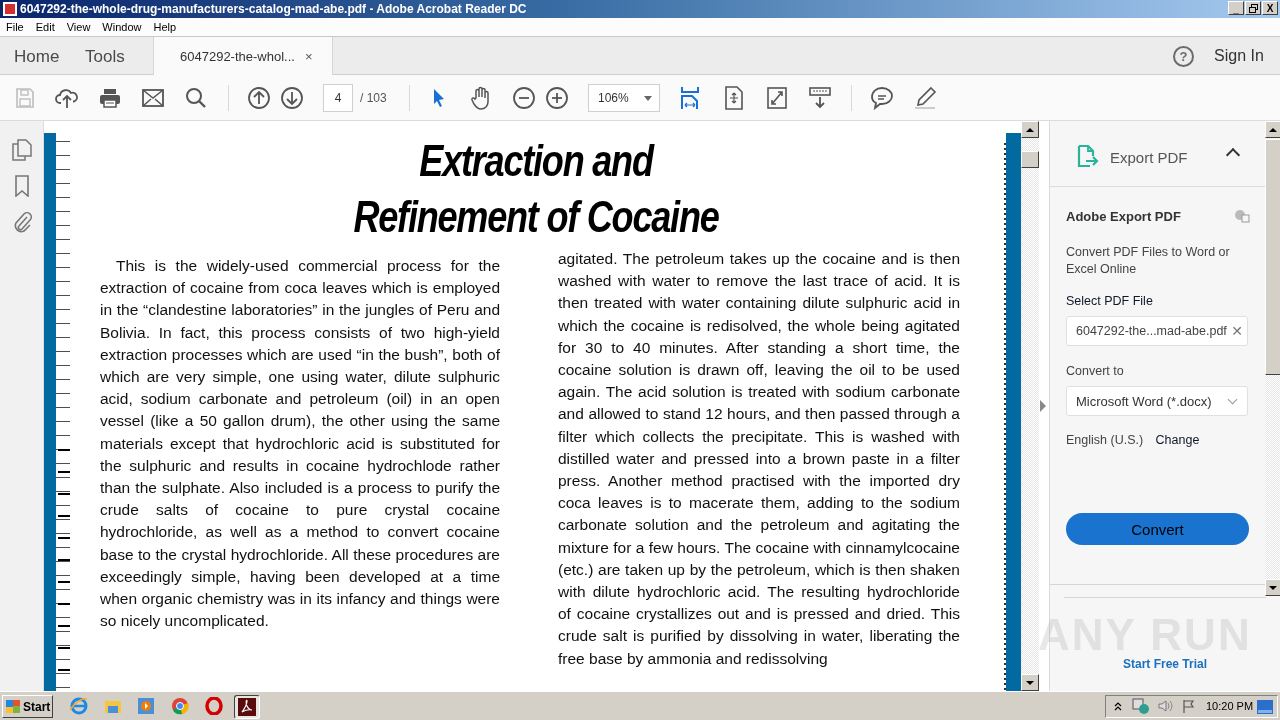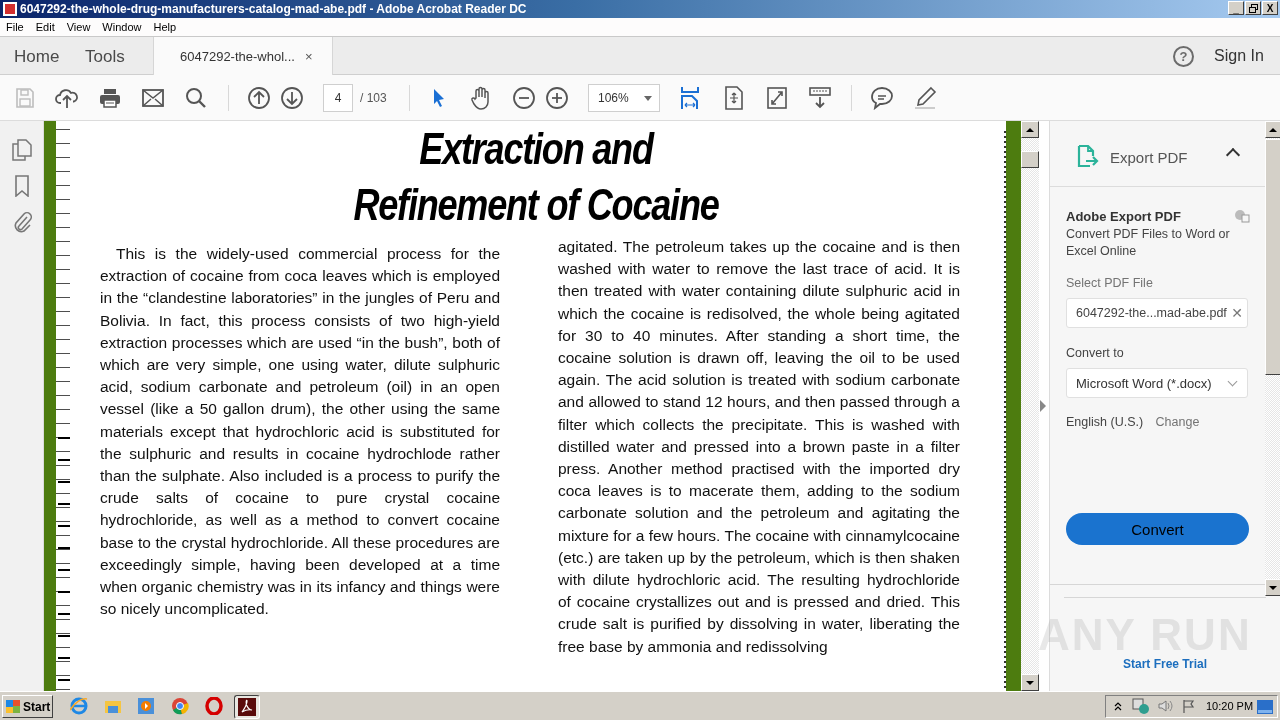--- a/index.html
+++ b/index.html
@@ -37,21 +37,21 @@
   .page-total { position: absolute; left: 360px; top: 16px; font-size: 12px; color: #555; }
   .zoom-box { position: absolute; left: 588px; top: 9px; width: 72px; height: 28px; border: 1px solid #cfcfcf; background: #fff; font-size: 12px; color: #333; display: flex; align-items: center; padding-left: 9px; }
   .zoom-box .caret { position: absolute; right: 7px; top: 11px; width: 0; height: 0; border-left: 4px solid transparent; border-right: 4px solid transparent; border-top: 5px solid #666; }
 
   
   .leftpane { position: absolute; top: 121px; left: 0; width: 44px; height: 570px; background: #f1f1f1; border-right: 1px solid #dcdcdc; }
   .lp-icon { position: absolute; left: 11px; width: 22px; height: 22px; display: flex; align-items: center; justify-content: center; }
   .lp-collapse { position: absolute; left: 46px; top: 400px; width: 0; height: 0; border-top: 6px solid transparent; border-bottom: 6px solid transparent; border-right: 6px solid #999; }
 
   
-  .docarea { position: absolute; top: 121px; left: 44px; width: 977px; height: 570px; background: #4d7c0f; overflow: hidden; }
+  .docarea { position: absolute; top: 133px; left: 44px; width: 977px; height: 570px; background: #0369a1; overflow: hidden; }
   .page { position: absolute; left: 12px; top: 0; width: 950px; height: 580px; background: #fff; }
   .binding { position: absolute; left: 0; top: 0; width: 14px; height: 580px;
     background: repeating-linear-gradient(to bottom, transparent 0 8px, #222 8px 9px, transparent 9px 14px); opacity: .8; }
   .binding2 { position: absolute; left: 2px; top: 300px; width: 12px; height: 270px;
     background: repeating-linear-gradient(to bottom, transparent 0 16px, #000 16px 18px, transparent 18px 22px); }
   .right-edge { position: absolute; left: 948px; top: 10px; width: 2px; height: 560px;
     background: repeating-linear-gradient(to bottom, #333 0 2px, transparent 2px 5px); }
   .doc-title { position: absolute; left: 200px; top: 0; width: 560px; text-align: center;
     font: italic bold 44px "Liberation Sans", sans-serif; line-height: 56px; color: #000; letter-spacing: -1.5px; transform: scaleX(0.82); transform-origin: center top; }
   .col { position: absolute; font: 15.5px "Liberation Sans", sans-serif; color: #111; line-height: 22.2px; text-align: justify; }
@@ -71,22 +71,22 @@
 
   
   .rightpane { position: absolute; left: 1049px; top: 121px; width: 257px; height: 570px; background: #f6f6f6; border-left: 1px solid #dcdcdc; }
   .rp-header { position: absolute; left: 0; top: 0; width: 215px; height: 66px; border-bottom: 1px solid #dcdcdc; }
   .rp-header .ico { position: absolute; left: 27px; top: 24px; }
   .rp-header .label { position: absolute; left: 60px; top: 28px; font-size: 15px; color: #555; }
   .rp-header .chev { position: absolute; left: 178px; top: 29px; width: 10px; height: 10px; border-left: 2px solid #333; border-top: 2px solid #333; transform: rotate(45deg); }
   .rp-body { position: absolute; left: 16px; top: 88px; width: 185px; }
   .rp-title { font: bold 13px "Liberation Sans", sans-serif; color: #333; }
   .rp-cloud { position: absolute; left: 168px; top: 0; width: 16px; height: 14px; }
-  .rp-desc { margin-top: 2px; font-size: 12.5px; color: #444; line-height: 17px; }
-  .rp-link { color: #737373; font-size: 12.5px; }
+  .rp-desc { margin-top: 20px; font-size: 12.5px; color: #444; line-height: 17px; }
+  .rp-link { color: #0f172a; font-size: 12.5px; }
   .rp-select-label { margin-top: 16px; }
   .rp-file { margin-top: 8px; width: 182px; height: 30px; background: #fff; border: 1px solid #e0e0e0; border-radius: 3px; font-size: 12.5px; color: #444; display: flex; align-items: center; padding-left: 9px; position: relative; }
   .rp-file .x { position: absolute; right: 4px; top: 6px; font-size: 14px; color: #777; }
   .rp-convert-to { margin-top: 18px; font-size: 12.5px; color: #444; }
   .rp-dropdown { margin-top: 8px; width: 182px; height: 30px; background: #fff; border: 1px solid #e0e0e0; border-radius: 3px; font-size: 13px; color: #333; display: flex; align-items: center; padding-left: 9px; position: relative; }
   .rp-dropdown .chev-down { position: absolute; right: 11px; top: 9px; width: 7px; height: 7px; border-right: 1.5px solid #999; border-bottom: 1.5px solid #999; transform: rotate(45deg); }
   .rp-lang { margin-top: 14px; font-size: 12.5px; color: #444; line-height: 21px; }
   .rp-convert-btn { position: absolute; left: 16px; top: 392px; width: 183px; height: 32px; background: #1473e6; background: #1a73cf; border-radius: 16px; color: #000000; font-size: 15px; display: flex; align-items: center; justify-content: center; }
   .rp-divider { position: absolute; left: 0; top: 463px; width: 215px; height: 1px; background: #d6d6d6; }
   .rp-divider2 { position: absolute; left: 14px; top: 476px; width: 202px; height: 1px; background: #d6d6d6; }

